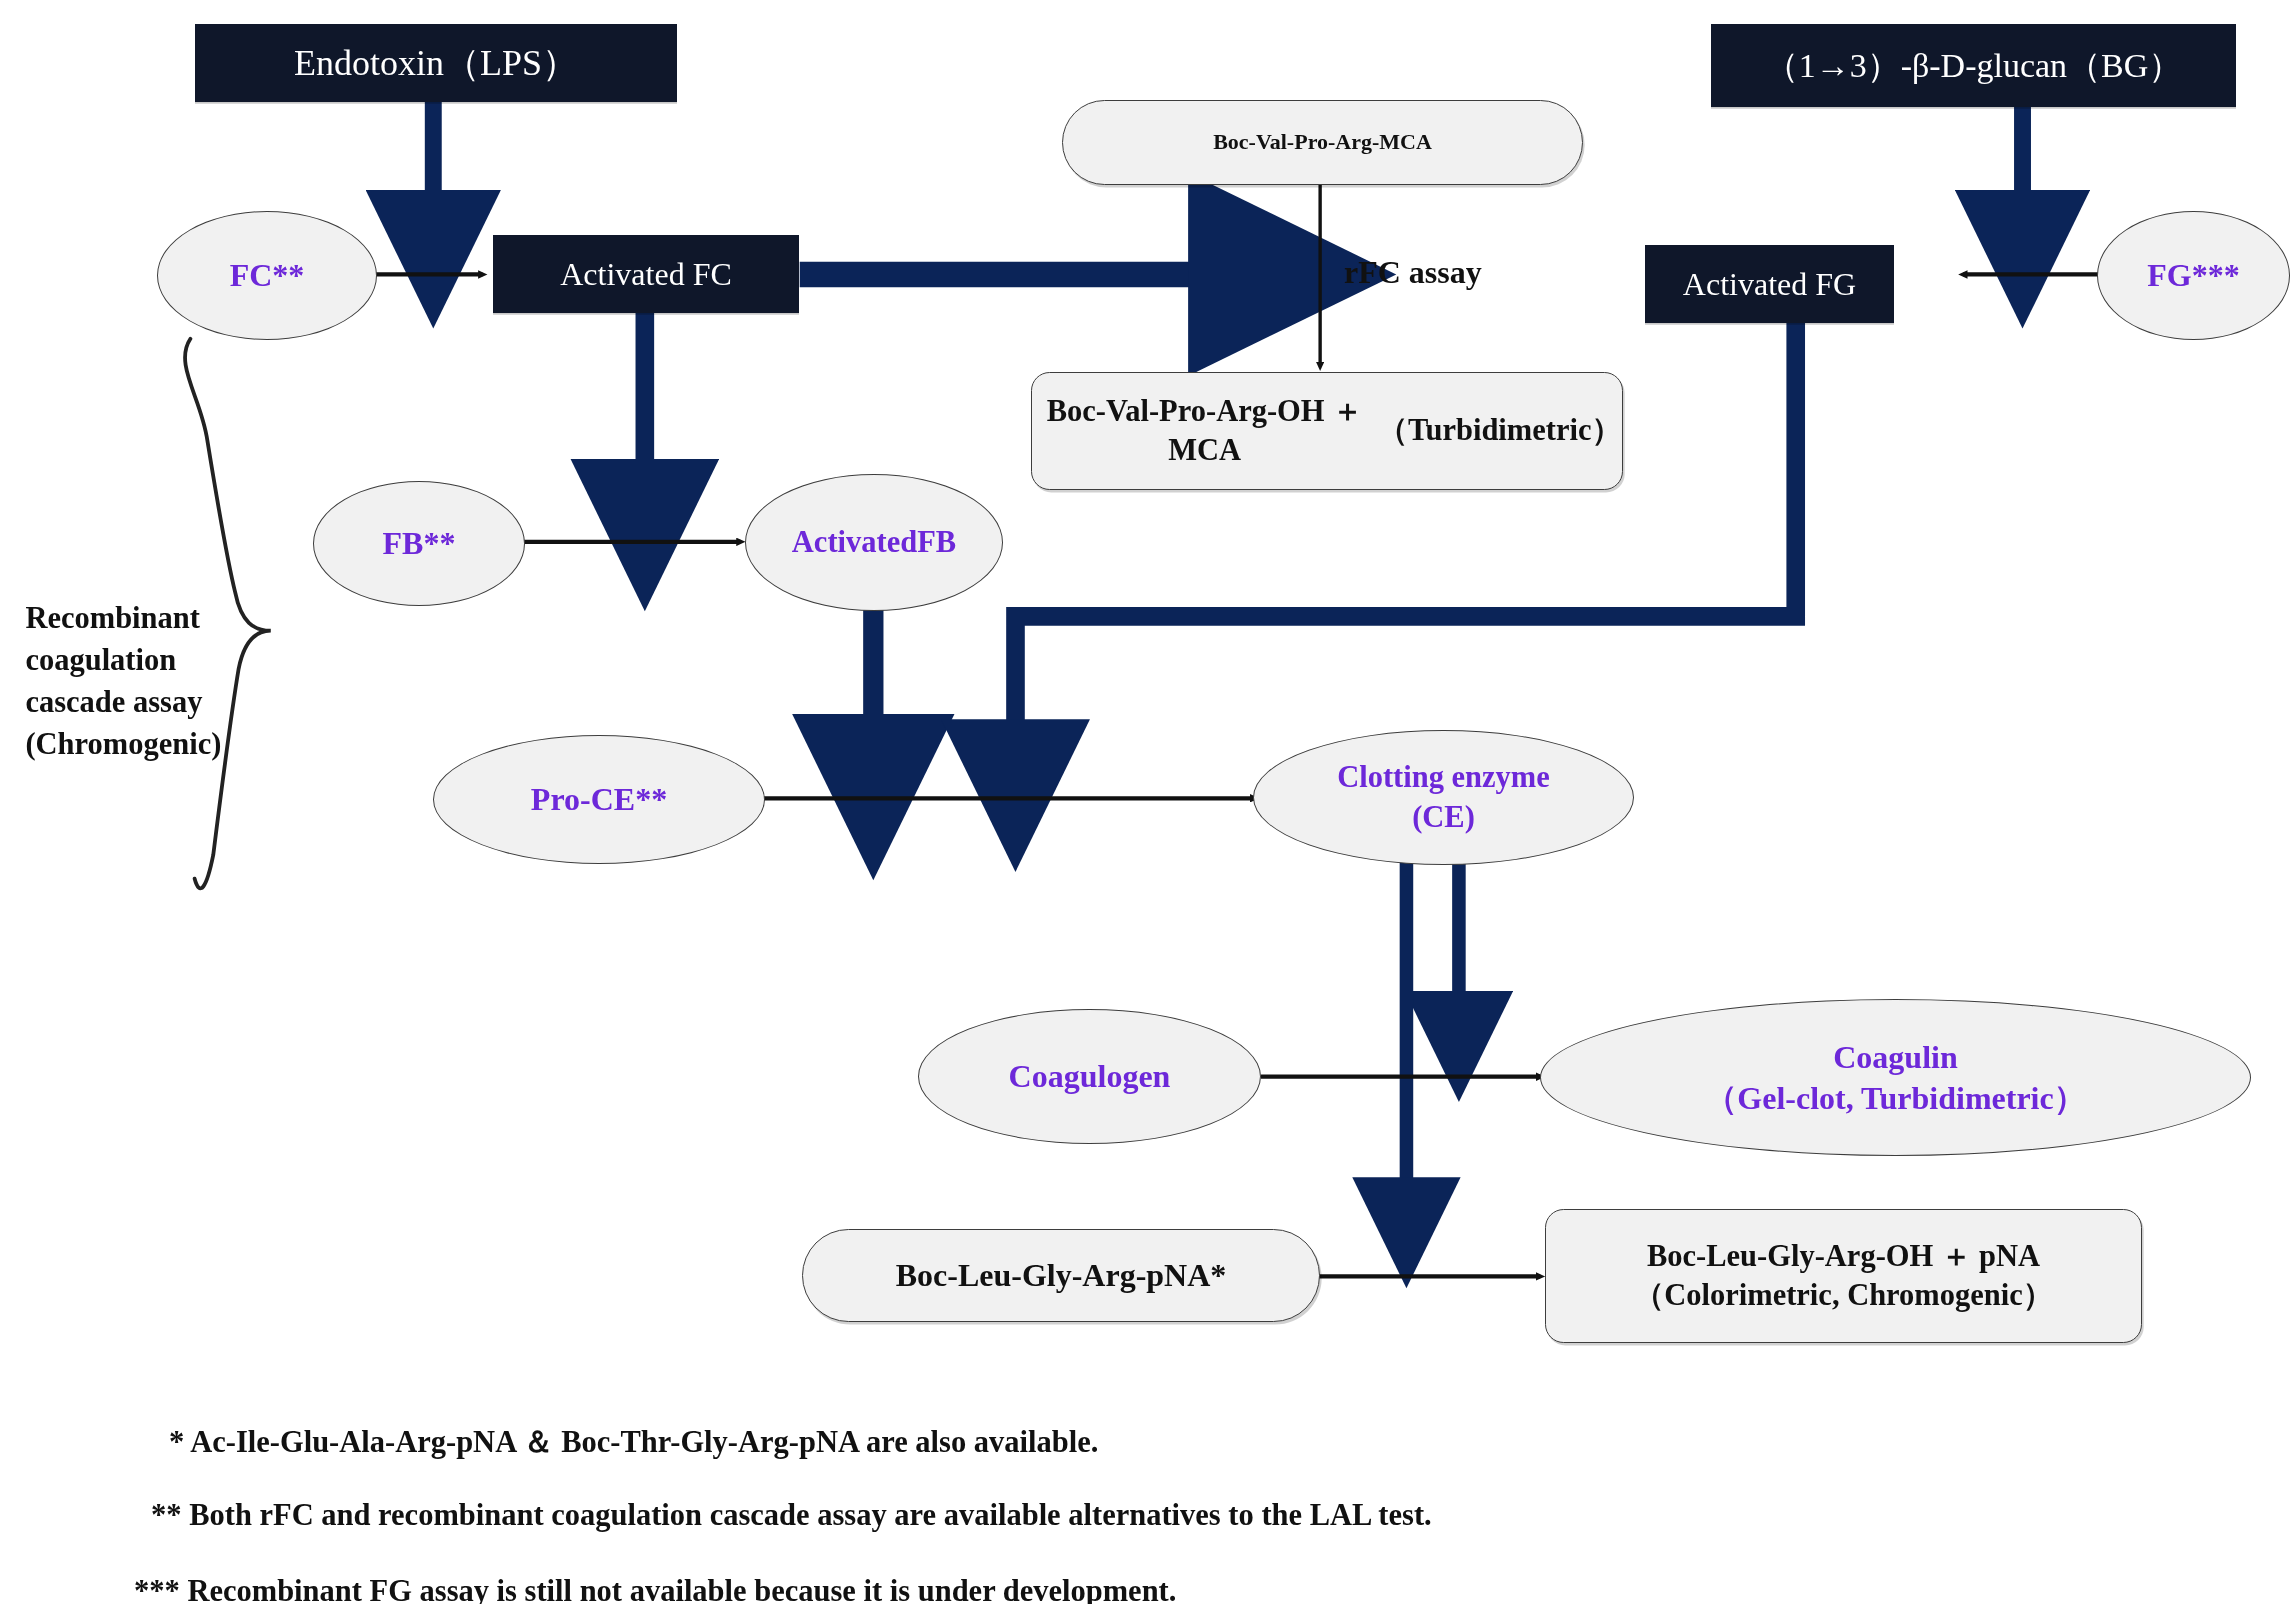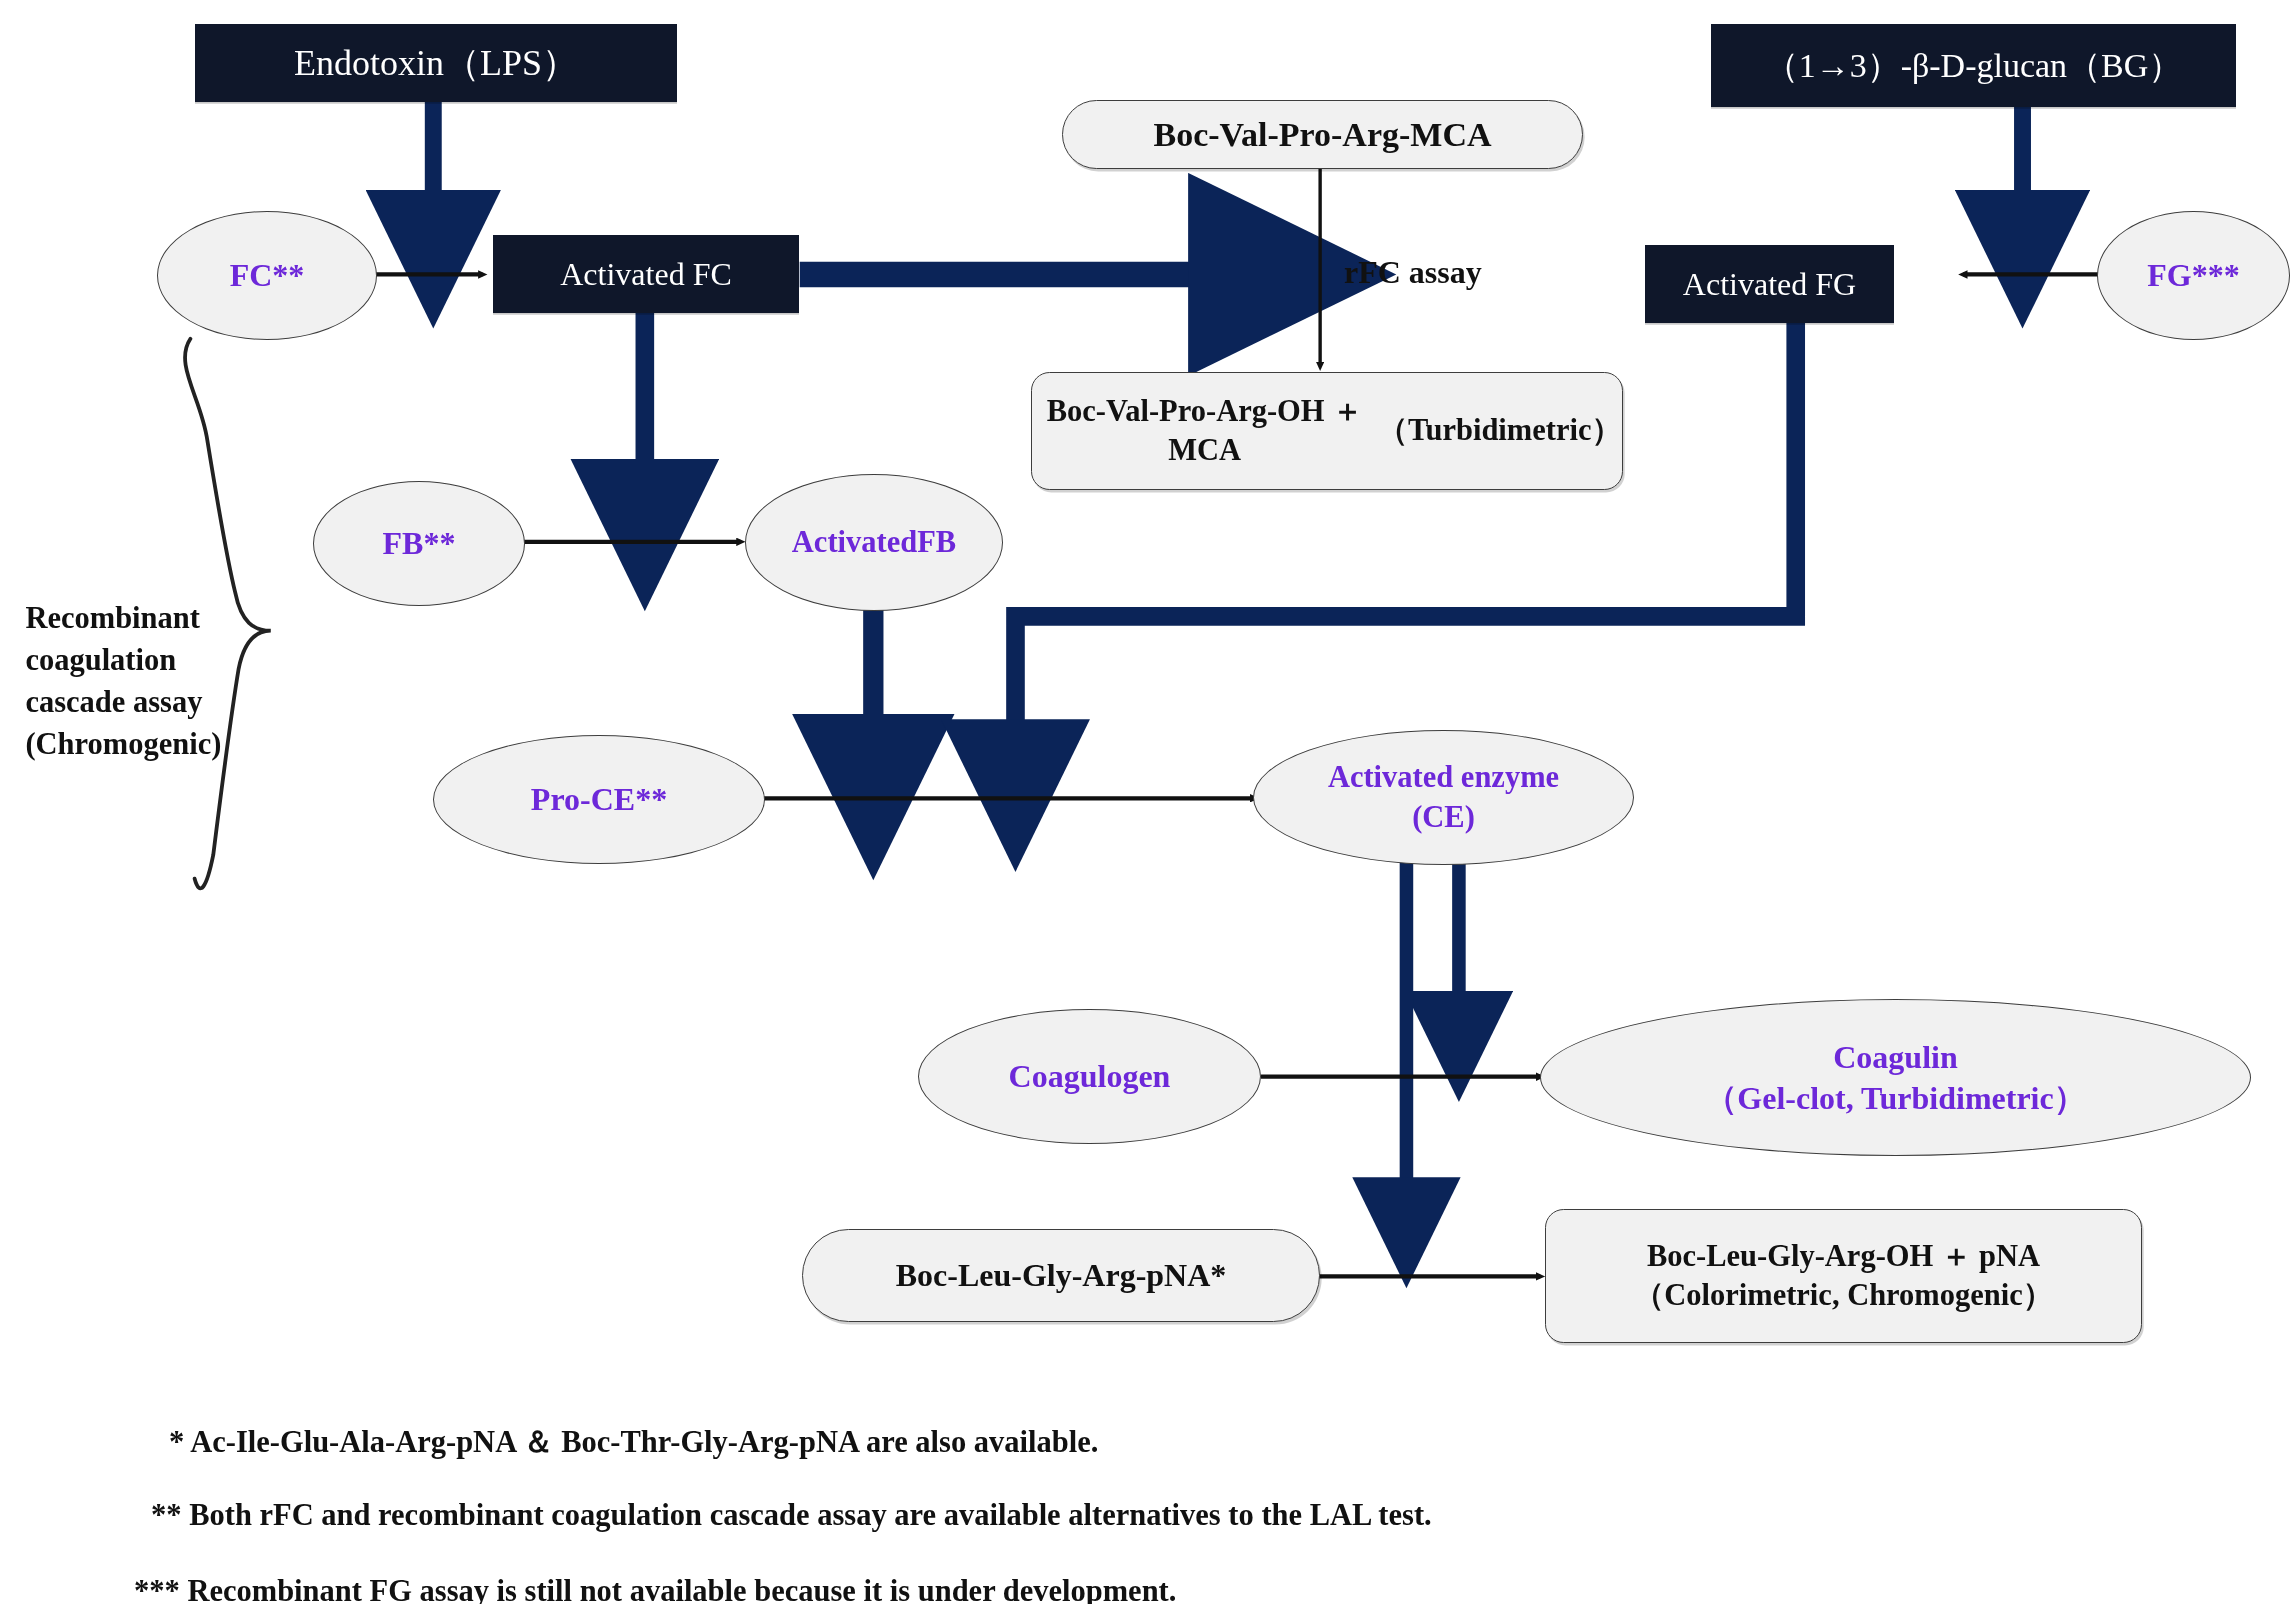--- a/index.html
+++ b/index.html
@@ -139,21 +139,21 @@
   </div>
 
   <div class="node navybox" style="left:1645px;top:245px;width:249px;height:78px;font-size:32px;">
     <span>Activated FG</span>
   </div>
 
   <div class="node ellipse" style="left:2097px;top:211px;width:193px;height:129px;font-size:32px;">
     <span>FG***</span>
   </div>
 
-  <div class="node roundbox r-stadium" style="left:1062px;top:100px;width:521px;height:69px;font-size:34px;text-align:right;">
+  <div class="node roundbox r-stadium" style="left:1062px;top:100px;width:521px;height:85px;font-size:22px;text-align:right;">
     <span>Boc-Val-Pro-Arg-MCA</span>
   </div>
 
   <div class="node roundbox r-soft" style="left:1031px;top:372px;width:592px;height:118px;font-size:30.5px;flex-direction:row;">
     <span>Boc-Val-Pro-Arg-OH ＋ MCA</span>
     <span>（Turbidimetric）</span>
   </div>
 
   <div class="node ellipse" style="left:313px;top:481px;width:212px;height:125px;font-size:32px;">
     <span>FB**</span>
@@ -162,21 +162,21 @@
   <div class="node ellipse" style="left:745px;top:474px;width:258px;height:137px;font-size:30.5px;">
     <span>Activated</span>
     <span>FB</span>
   </div>
 
   <div class="node ellipse" style="left:433px;top:735px;width:332px;height:129px;font-size:32px;">
     <span>Pro-CE**</span>
   </div>
 
   <div class="node ellipse" style="left:1253px;top:730px;width:381px;height:135px;font-size:30.5px;flex-direction:column;">
-    <span>Activated enzyme</span>
+    <span>Clotting enzyme</span>
     <span>(CE)</span>
   </div>
 
   <div class="node ellipse" style="left:918px;top:1009px;width:343px;height:135px;font-size:32px;">
     <span>Coagulogen</span>
   </div>
 
   <div class="node ellipse" style="left:1540px;top:999px;width:711px;height:157px;font-size:32px;flex-direction:column;">
     <span>Coagulin</span>
     <span>（Gel-clot, Turbidimetric）</span>

